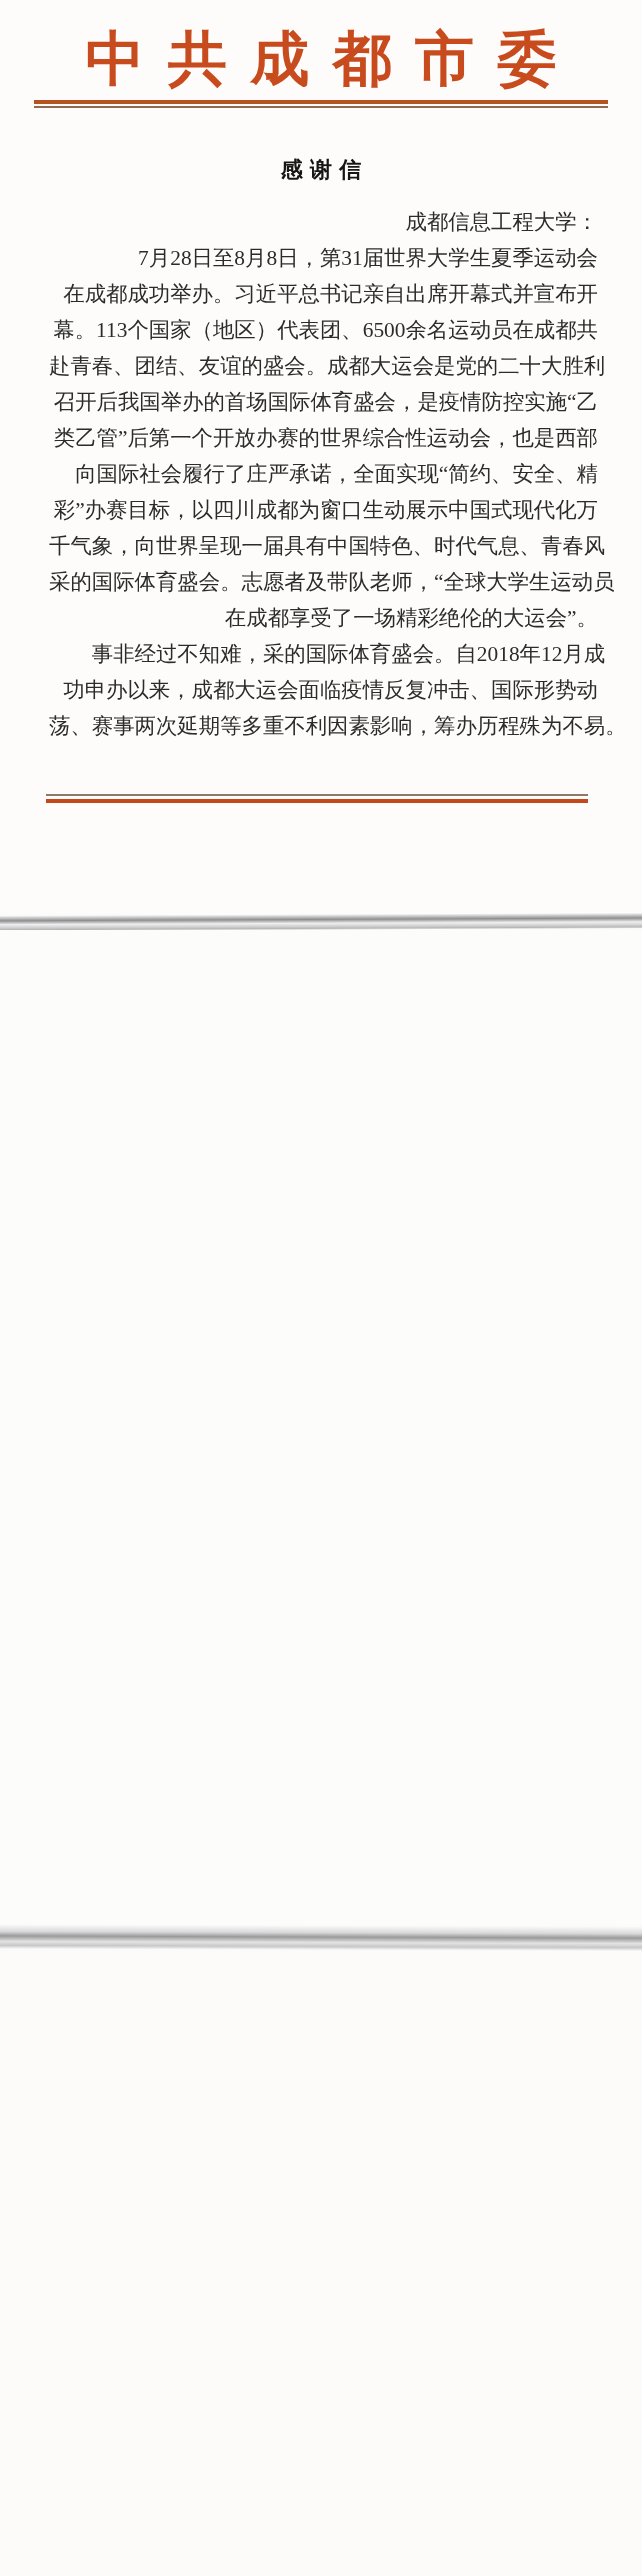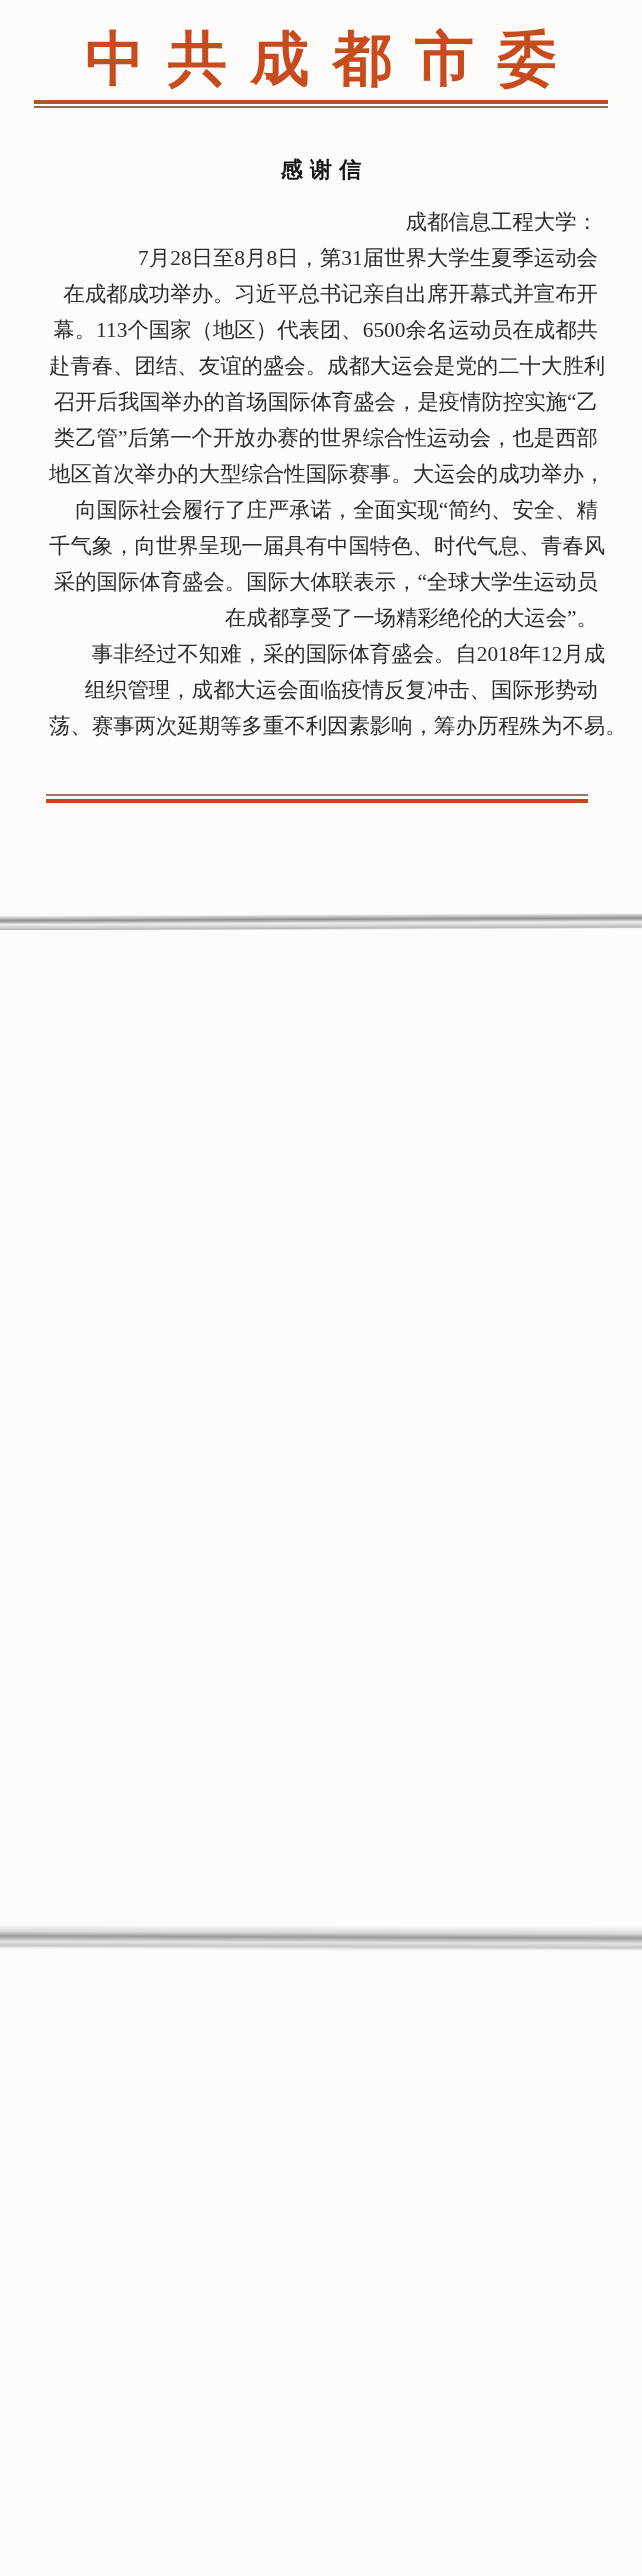--- a/index.html
+++ b/index.html
@@ -50,29 +50,29 @@
         <div class="para">
           <div class="tline">成都信息工程大学：</div>
         </div>
         <div class="para">
           <div class="tline">　　7月28日至8月8日，第31届世界大学生夏季运动会</div>
           <div class="tline">在成都成功举办。习近平总书记亲自出席开幕式并宣布开</div>
           <div class="tline">幕。113个国家（地区）代表团、6500余名运动员在成都共</div>
           <div class="tline">赴青春、团结、友谊的盛会。成都大运会是党的二十大胜利</div>
           <div class="tline">召开后我国举办的首场国际体育盛会，是疫情防控实施“乙</div>
           <div class="tline">类乙管”后第一个开放办赛的世界综合性运动会，也是西部</div>
-          <div class="tline">地区首次举办的大型综合性国际赛事。大运会的成功举办，</div>
           <div class="tline">向国际社会履行了庄严承诺，全面实现“简约、安全、精</div>
+          <div class="tline">彩”办赛目标，以四川成都为窗口生动展示中国式现代化万</div>
           <div class="tline">千气象，向世界呈现一届具有中国特色、时代气息、青春风</div>
-          <div class="tline">采的国际体育盛会。国际大体联表示，“全球大学生运动员</div>
+          <div class="tline">采的国际体育盛会。志愿者及带队老师，“全球大学生运动员</div>
           <div class="tline">在成都享受了一场精彩绝伦的大运会”。</div>
         </div>
         <div class="para">
           <div class="tline">　　事非经过不知难，采的国际体育盛会。自2018年12月成</div>
-          <div class="tline">组织管理，成都大运会面临疫情反复冲击、国际形势动</div>
+          <div class="tline">功申办以来，成都大运会面临疫情反复冲击、国际形势动</div>
           <div class="tline">荡、赛事两次延期等多重不利因素影响，筹办历程殊为不易。</div>
         </div>
       </div>
     <div class="redline redline-a"></div>
     <div class="redline redline-b"></div>
   </div>
 
   <div class="pagebreak pb1"></div>
 
   <div class="page page2">

